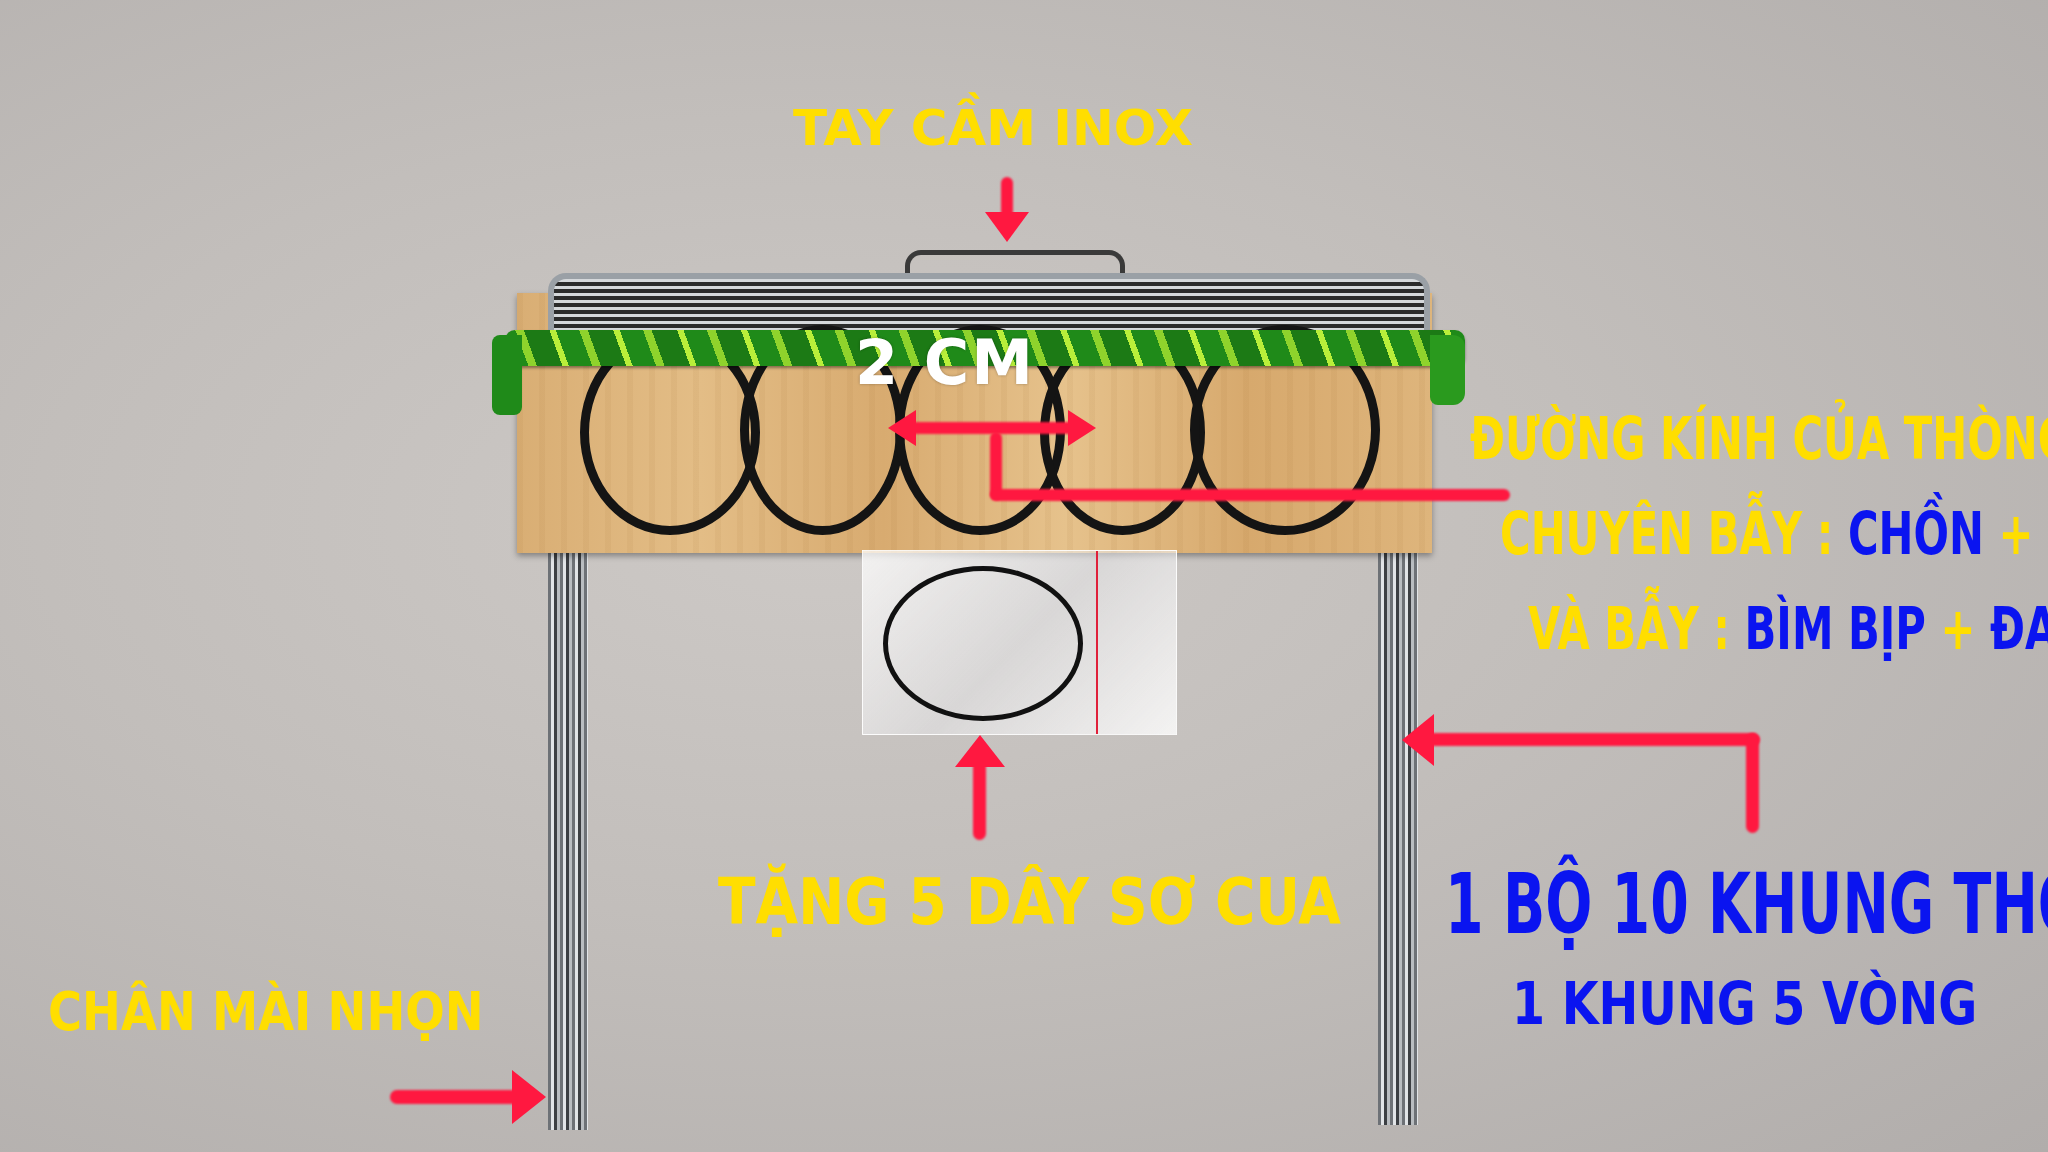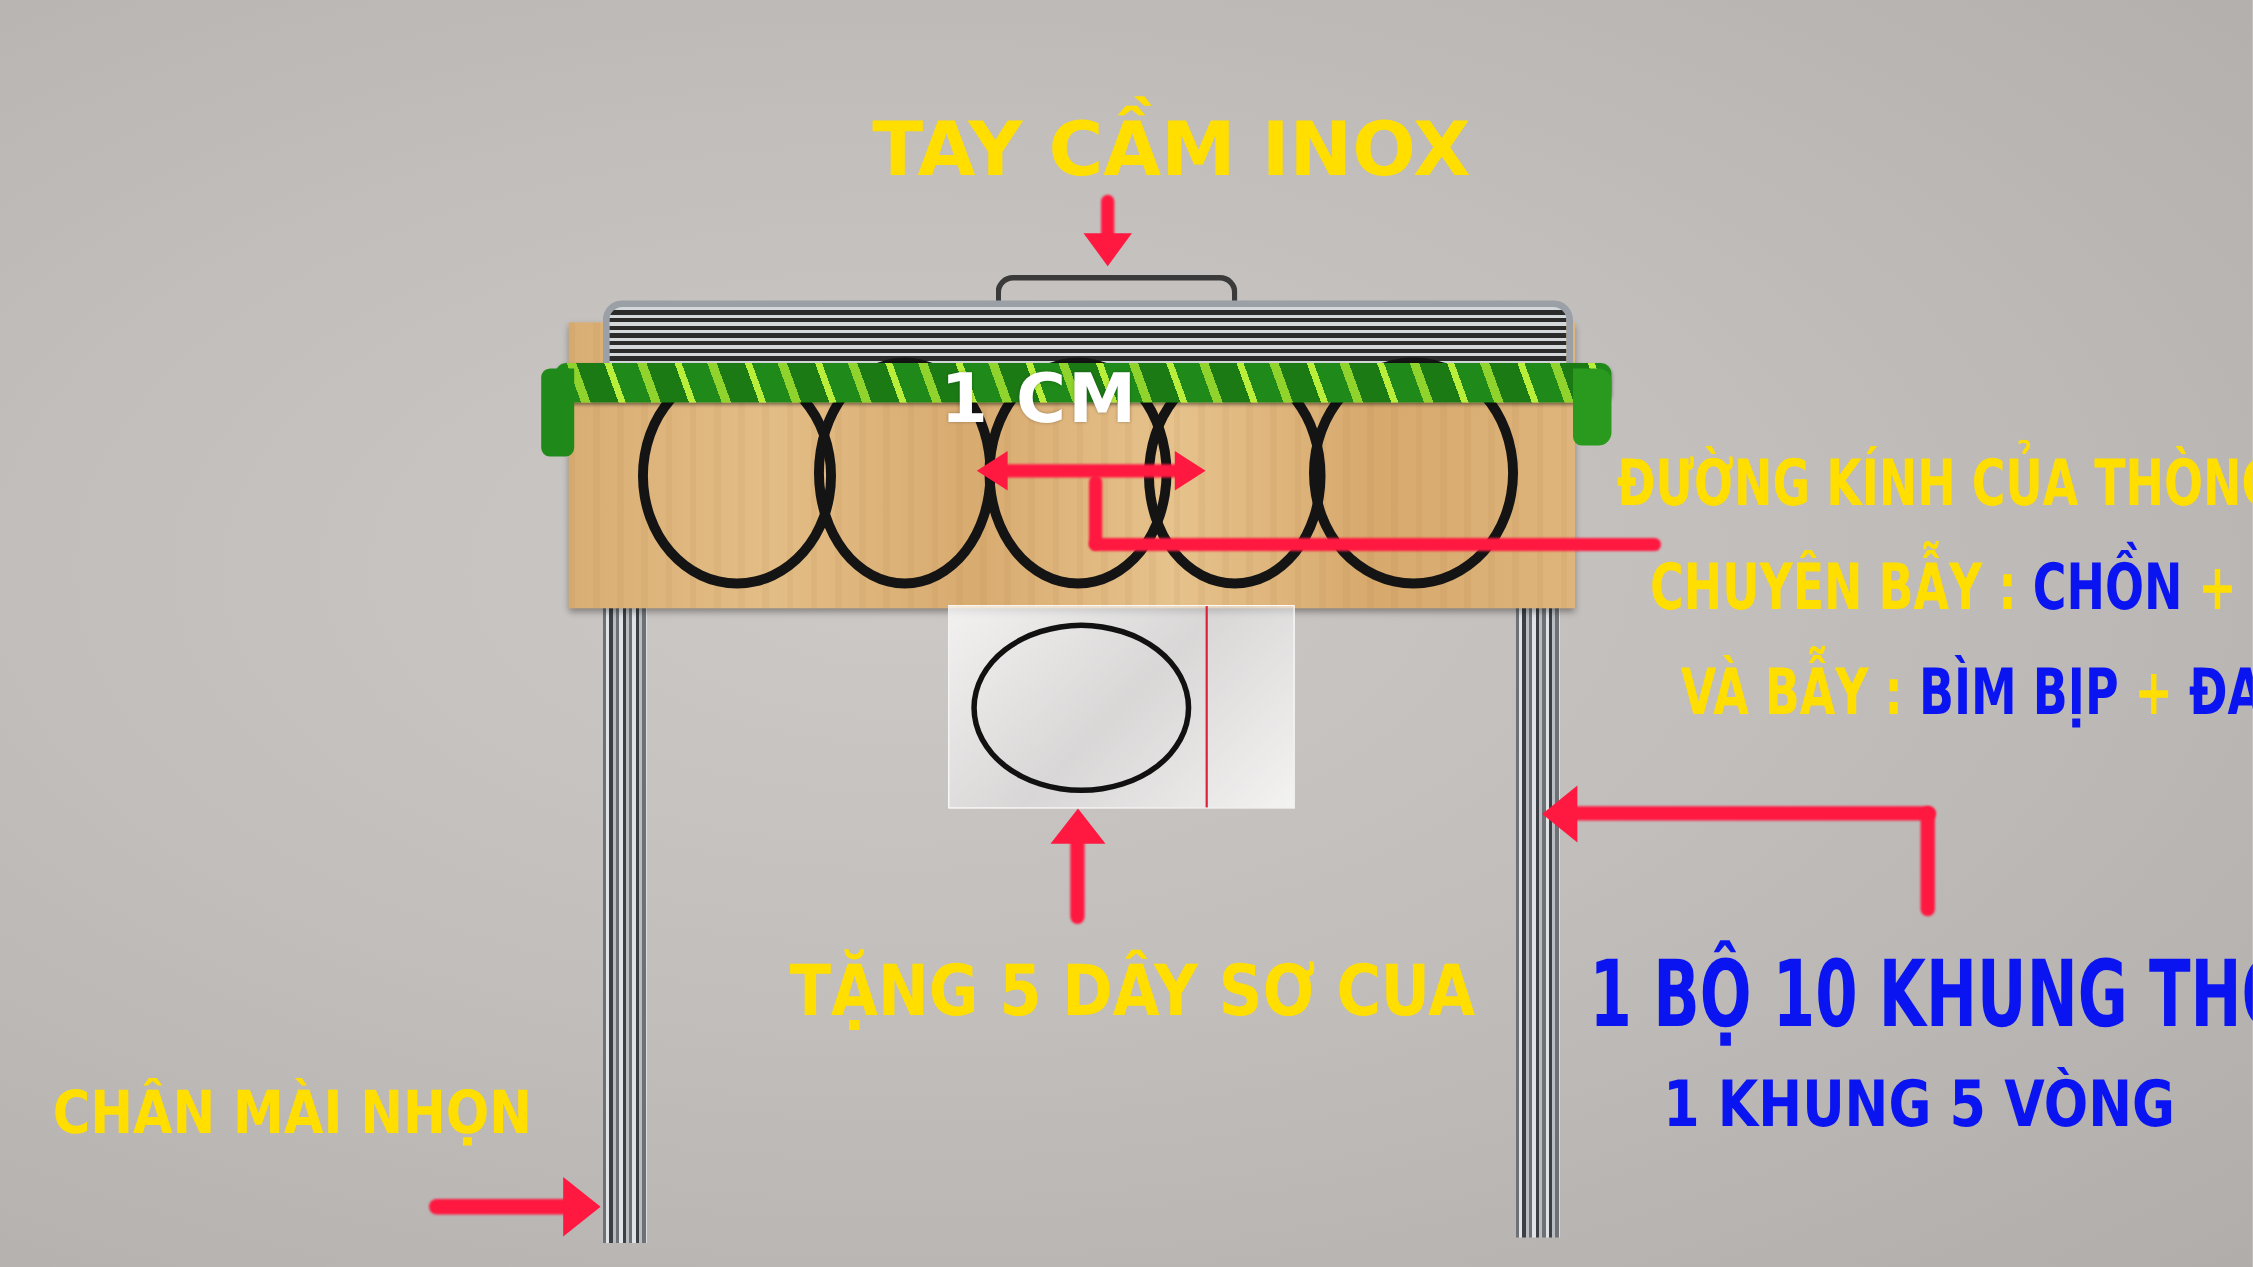--- a/index.html
+++ b/index.html
@@ -74,23 +74,23 @@
 <div class="red-line" style="left:973px; top:750px; width:13px; height:90px;"></div>
 <div class="abs" style="left:955px; top:735px; border-left:25px solid transparent; border-right:25px solid transparent; border-bottom:32px solid #ff1840;"></div>
 
 <div class="red-line" style="left:1420px; top:733px; width:340px; height:13px;"></div>
 <div class="red-line" style="left:1746px; top:733px; width:13px; height:100px;"></div>
 <div class="abs" style="left:1402px; top:714px; border-top:26px solid transparent; border-bottom:26px solid transparent; border-right:32px solid #ff1840;"></div>
 
 <div class="red-line" style="left:390px; top:1090px; width:140px; height:14px;"></div>
 <div class="abs" style="left:512px; top:1070px; border-top:27px solid transparent; border-bottom:27px solid transparent; border-left:34px solid #ff1840;"></div>
 
-<div class="lbl yellow" style="left:793px; top:103px; font-size:68px;">TAY CẦM INOX</div>
+<div class="lbl yellow" style="left:793px; top:103px; font-size:50px;">TAY CẦM INOX</div>
 
-<div class="lbl white" style="left:855px; top:332px; font-size:62px; letter-spacing:2px; text-shadow:0 0 3px rgba(0,0,0,.3);">1 CM</div>
+<div class="lbl white" style="left:855px; top:332px; font-size:62px; letter-spacing:2px; text-shadow:0 0 3px rgba(0,0,0,.3);">2 CM</div>
 
 <div class="lbl cond" style="left:1470px; top:410px; font-size:58px; transform:scaleX(0.72);">
   <span class="yellow">ĐƯỜNG KÍNH CỦA THÒNG </span>
 </div>
 
 <div class="lbl cond" style="left:1500px; top:505px; font-size:58px; transform:scaleX(0.72);">
   <span class="yellow">CHUYÊN BẪY : </span><span class="blue">CHỒN</span><span class="yellow"> + </span>
 </div>
 
 <div class="lbl cond" style="left:1528px; top:600px; font-size:58px; transform:scaleX(0.72);">

